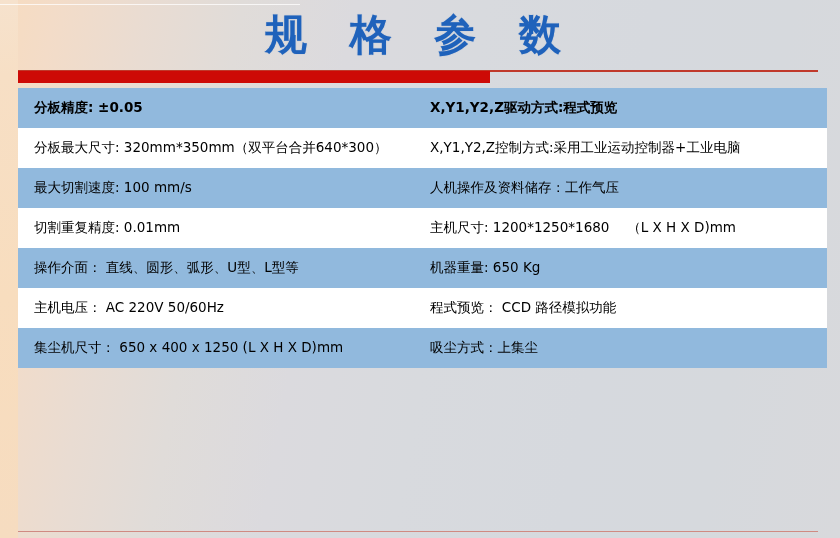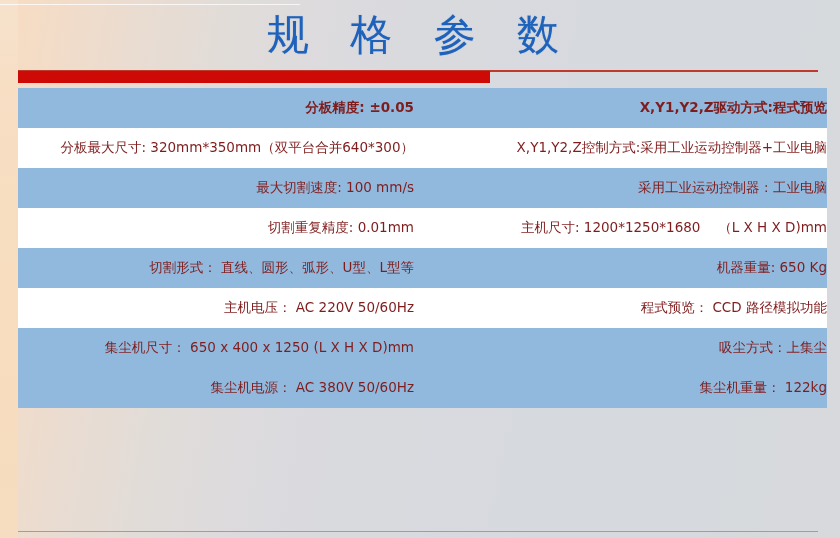--- a/index.html
+++ b/index.html
@@ -50,21 +50,21 @@
   }
 
   
   #title {
     position: absolute;
     left: 0;
     top: 8px;
     width: 840px;
     text-align: center;
     font-size: 42px;
-    font-weight: normal;
+    font-weight: bold;
     letter-spacing: 14px;
     color: #1f62bb;
     font-family: "DejaVu Sans", "Liberation Sans", sans-serif;
     line-height: 54px;
     text-shadow: 0 0 1px rgba(31,98,187,0.4);
   }
 
   
   #red-rule-thin {
     position: absolute;
@@ -90,25 +90,24 @@
     top: 88px;
     width: 777px;
     border-collapse: collapse;
     table-layout: fixed;
   }
   #spec-table td {
     height: 40px;
     padding: 0 0 0 16px;
     vertical-align: middle;
     font-size: 13.5px;
-    color: #7f1d1d;
+    color: #000000;
     font-family: "DejaVu Sans", "Liberation Sans", sans-serif;
     white-space: nowrap;
     overflow: hidden;
-    text-align: right;
   }
   #spec-table td.col-left  { width: 380px; }
   #spec-table td.col-right { width: 397px; }
 
   #spec-table tr.band-blue td { background: #91b9dd; }
   #spec-table tr.band-white td { background: #ffffff; }
   #spec-table tr.row-head td { font-weight: bold; }
 
   #bottom-red-rule {
     position: absolute;
@@ -137,40 +136,36 @@
         <tr class="band-blue row-head">
           <td class="col-left">分板精度: ±0.05</td>
           <td class="col-right">X,Y1,Y2,Z驱动方式:程式预览</td>
         </tr>
         <tr class="band-white">
           <td class="col-left">分板最大尺寸: 320mm*350mm（双平台合并640*300）</td>
           <td class="col-right">X,Y1,Y2,Z控制方式:采用工业运动控制器+工业电脑</td>
         </tr>
         <tr class="band-blue">
           <td class="col-left">最大切割速度: 100 mm/s</td>
-          <td class="col-right">采用工业运动控制器：工业电脑</td>
+          <td class="col-right">人机操作及资料储存：工作气压</td>
         </tr>
         <tr class="band-white">
           <td class="col-left">切割重复精度: 0.01mm</td>
           <td class="col-right">主机尺寸: 1200*1250*1680 　（L X H X D)mm</td>
         </tr>
         <tr class="band-blue">
-          <td class="col-left">切割形式： 直线、圆形、弧形、U型、L型等</td>
+          <td class="col-left">操作介面： 直线、圆形、弧形、U型、L型等</td>
           <td class="col-right">机器重量: 650 Kg</td>
         </tr>
         <tr class="band-white">
           <td class="col-left">主机电压： AC 220V 50/60Hz</td>
           <td class="col-right">程式预览： CCD 路径模拟功能</td>
         </tr>
         <tr class="band-blue">
           <td class="col-left">集尘机尺寸： 650 x 400 x 1250 (L X H X D)mm</td>
           <td class="col-right">吸尘方式：上集尘</td>
         </tr>
-        <tr class="band-blue">
-          <td class="col-left">集尘机电源： AC 380V 50/60Hz</td>
-          <td class="col-right">集尘机重量： 122kg</td>
-        </tr>
       </tbody>
   </table>
 
   <div id="bottom-red-rule"></div>
 
 </div>
 
 </body></html>

